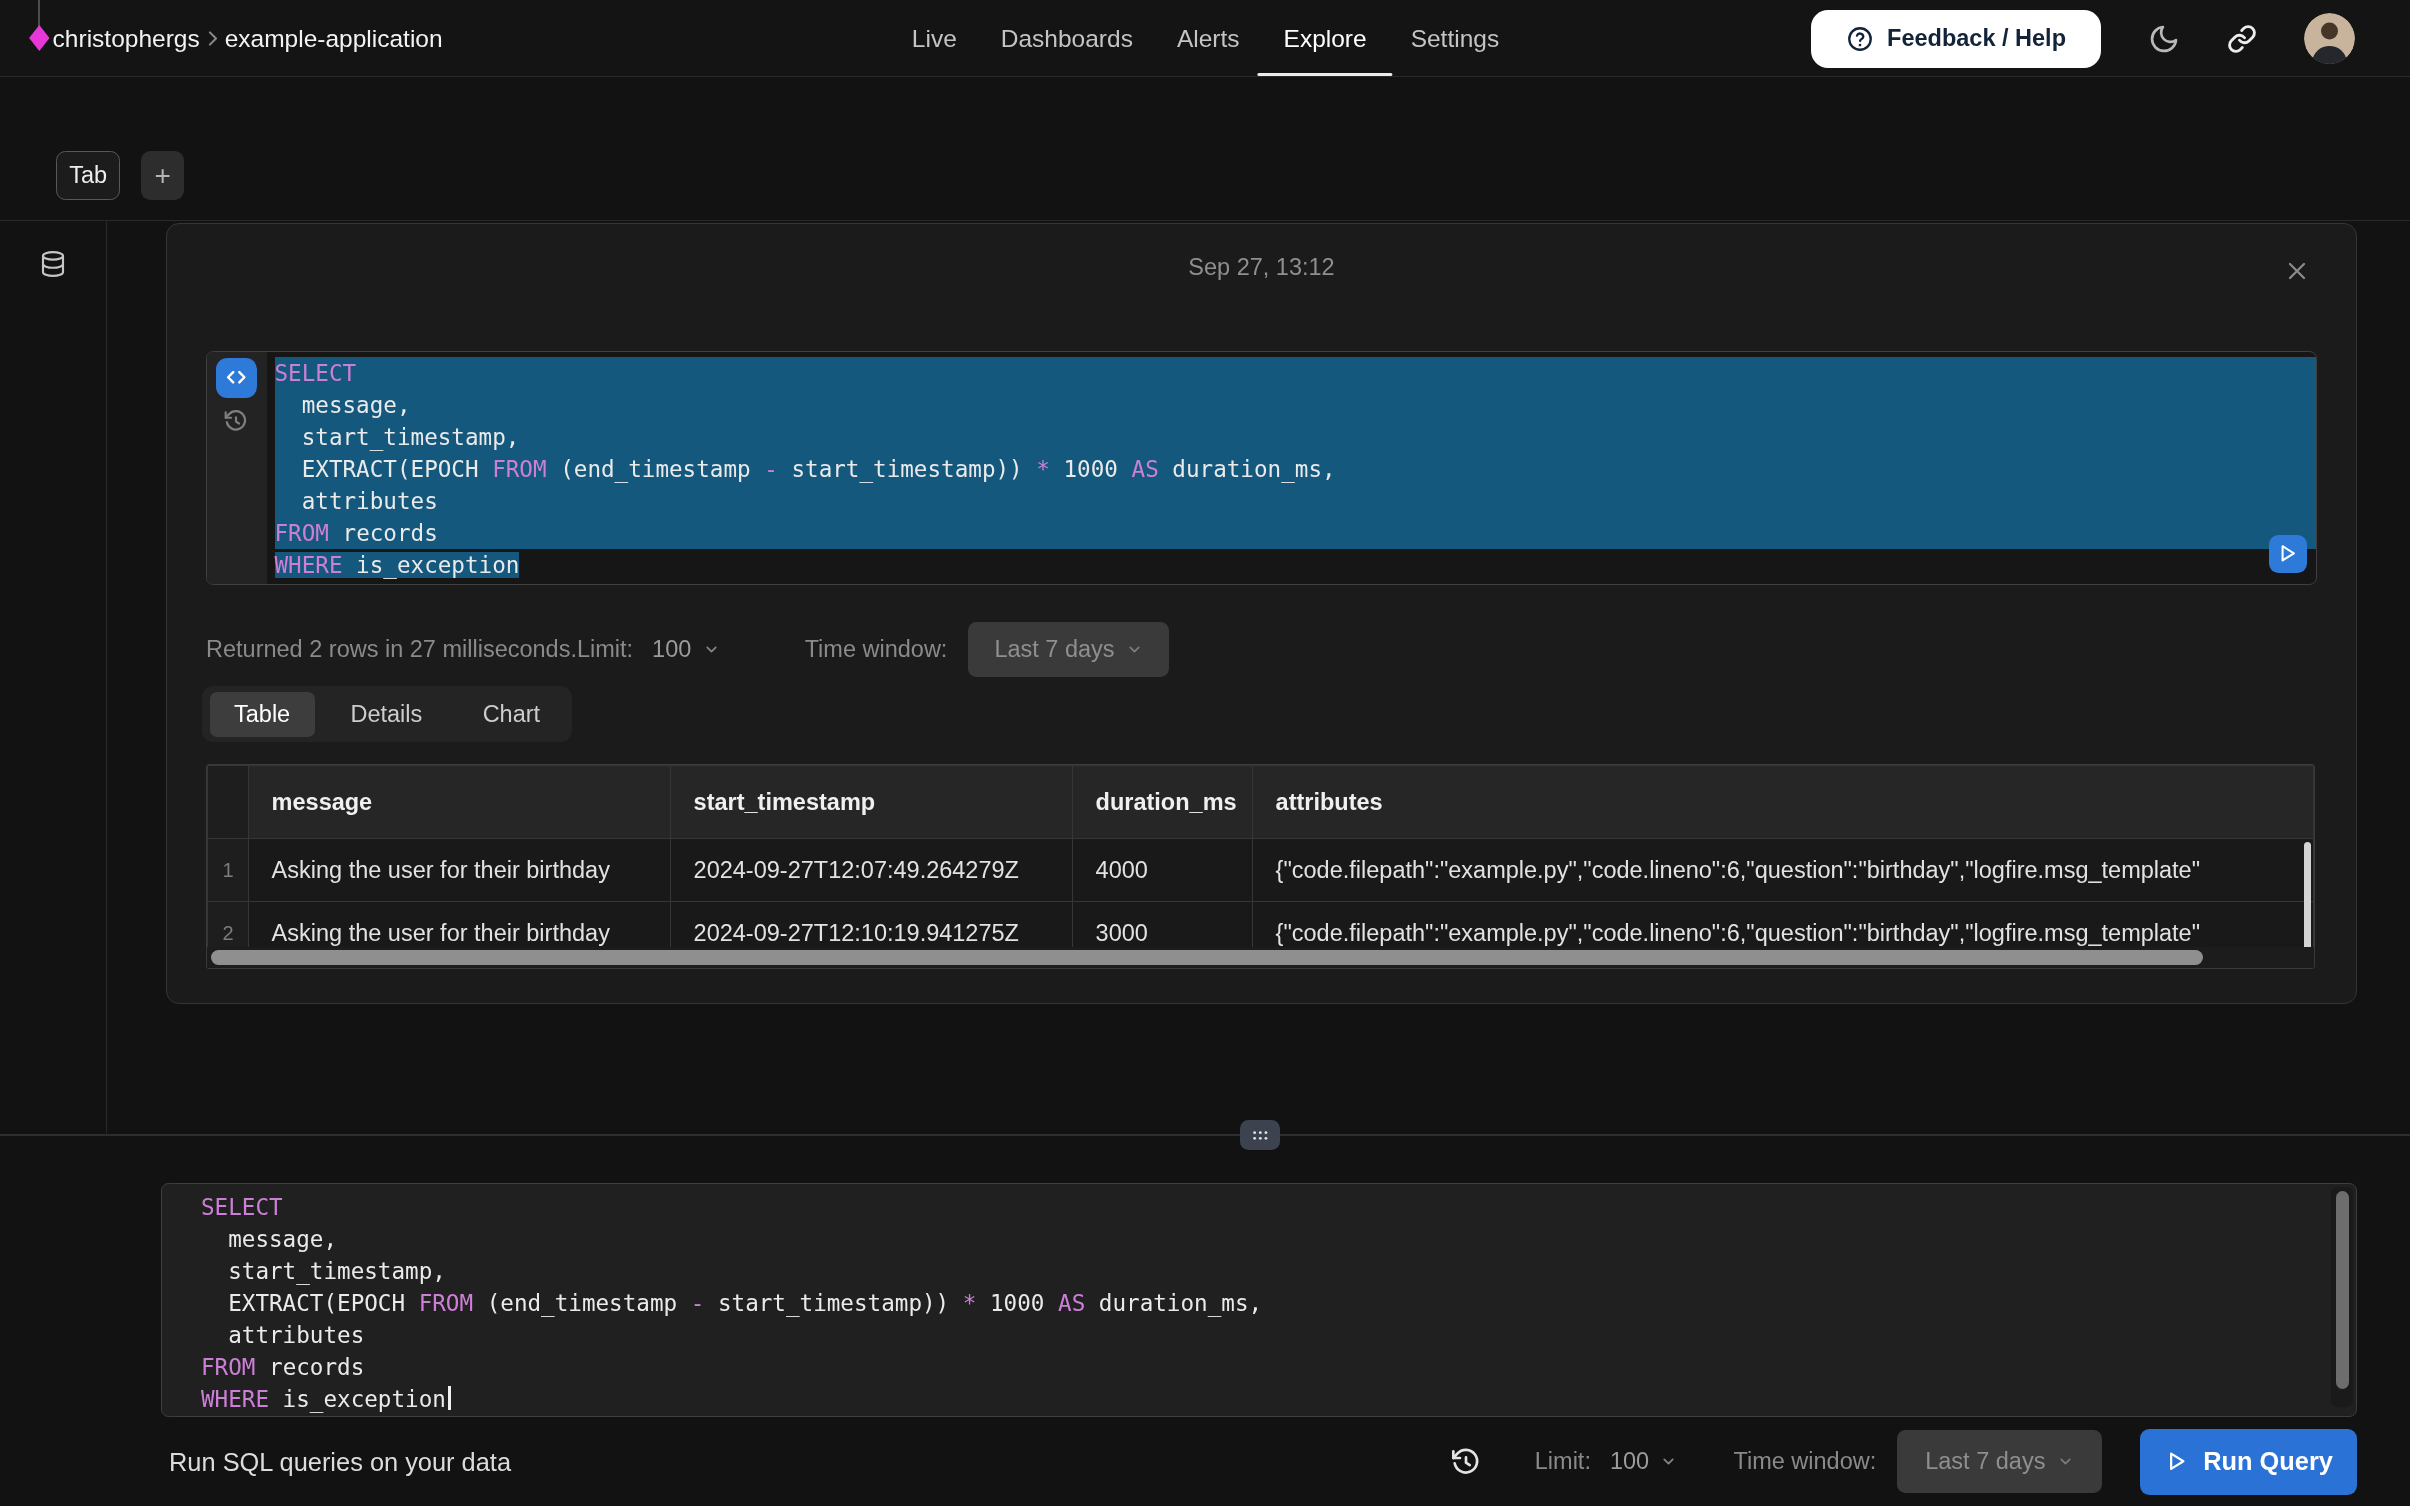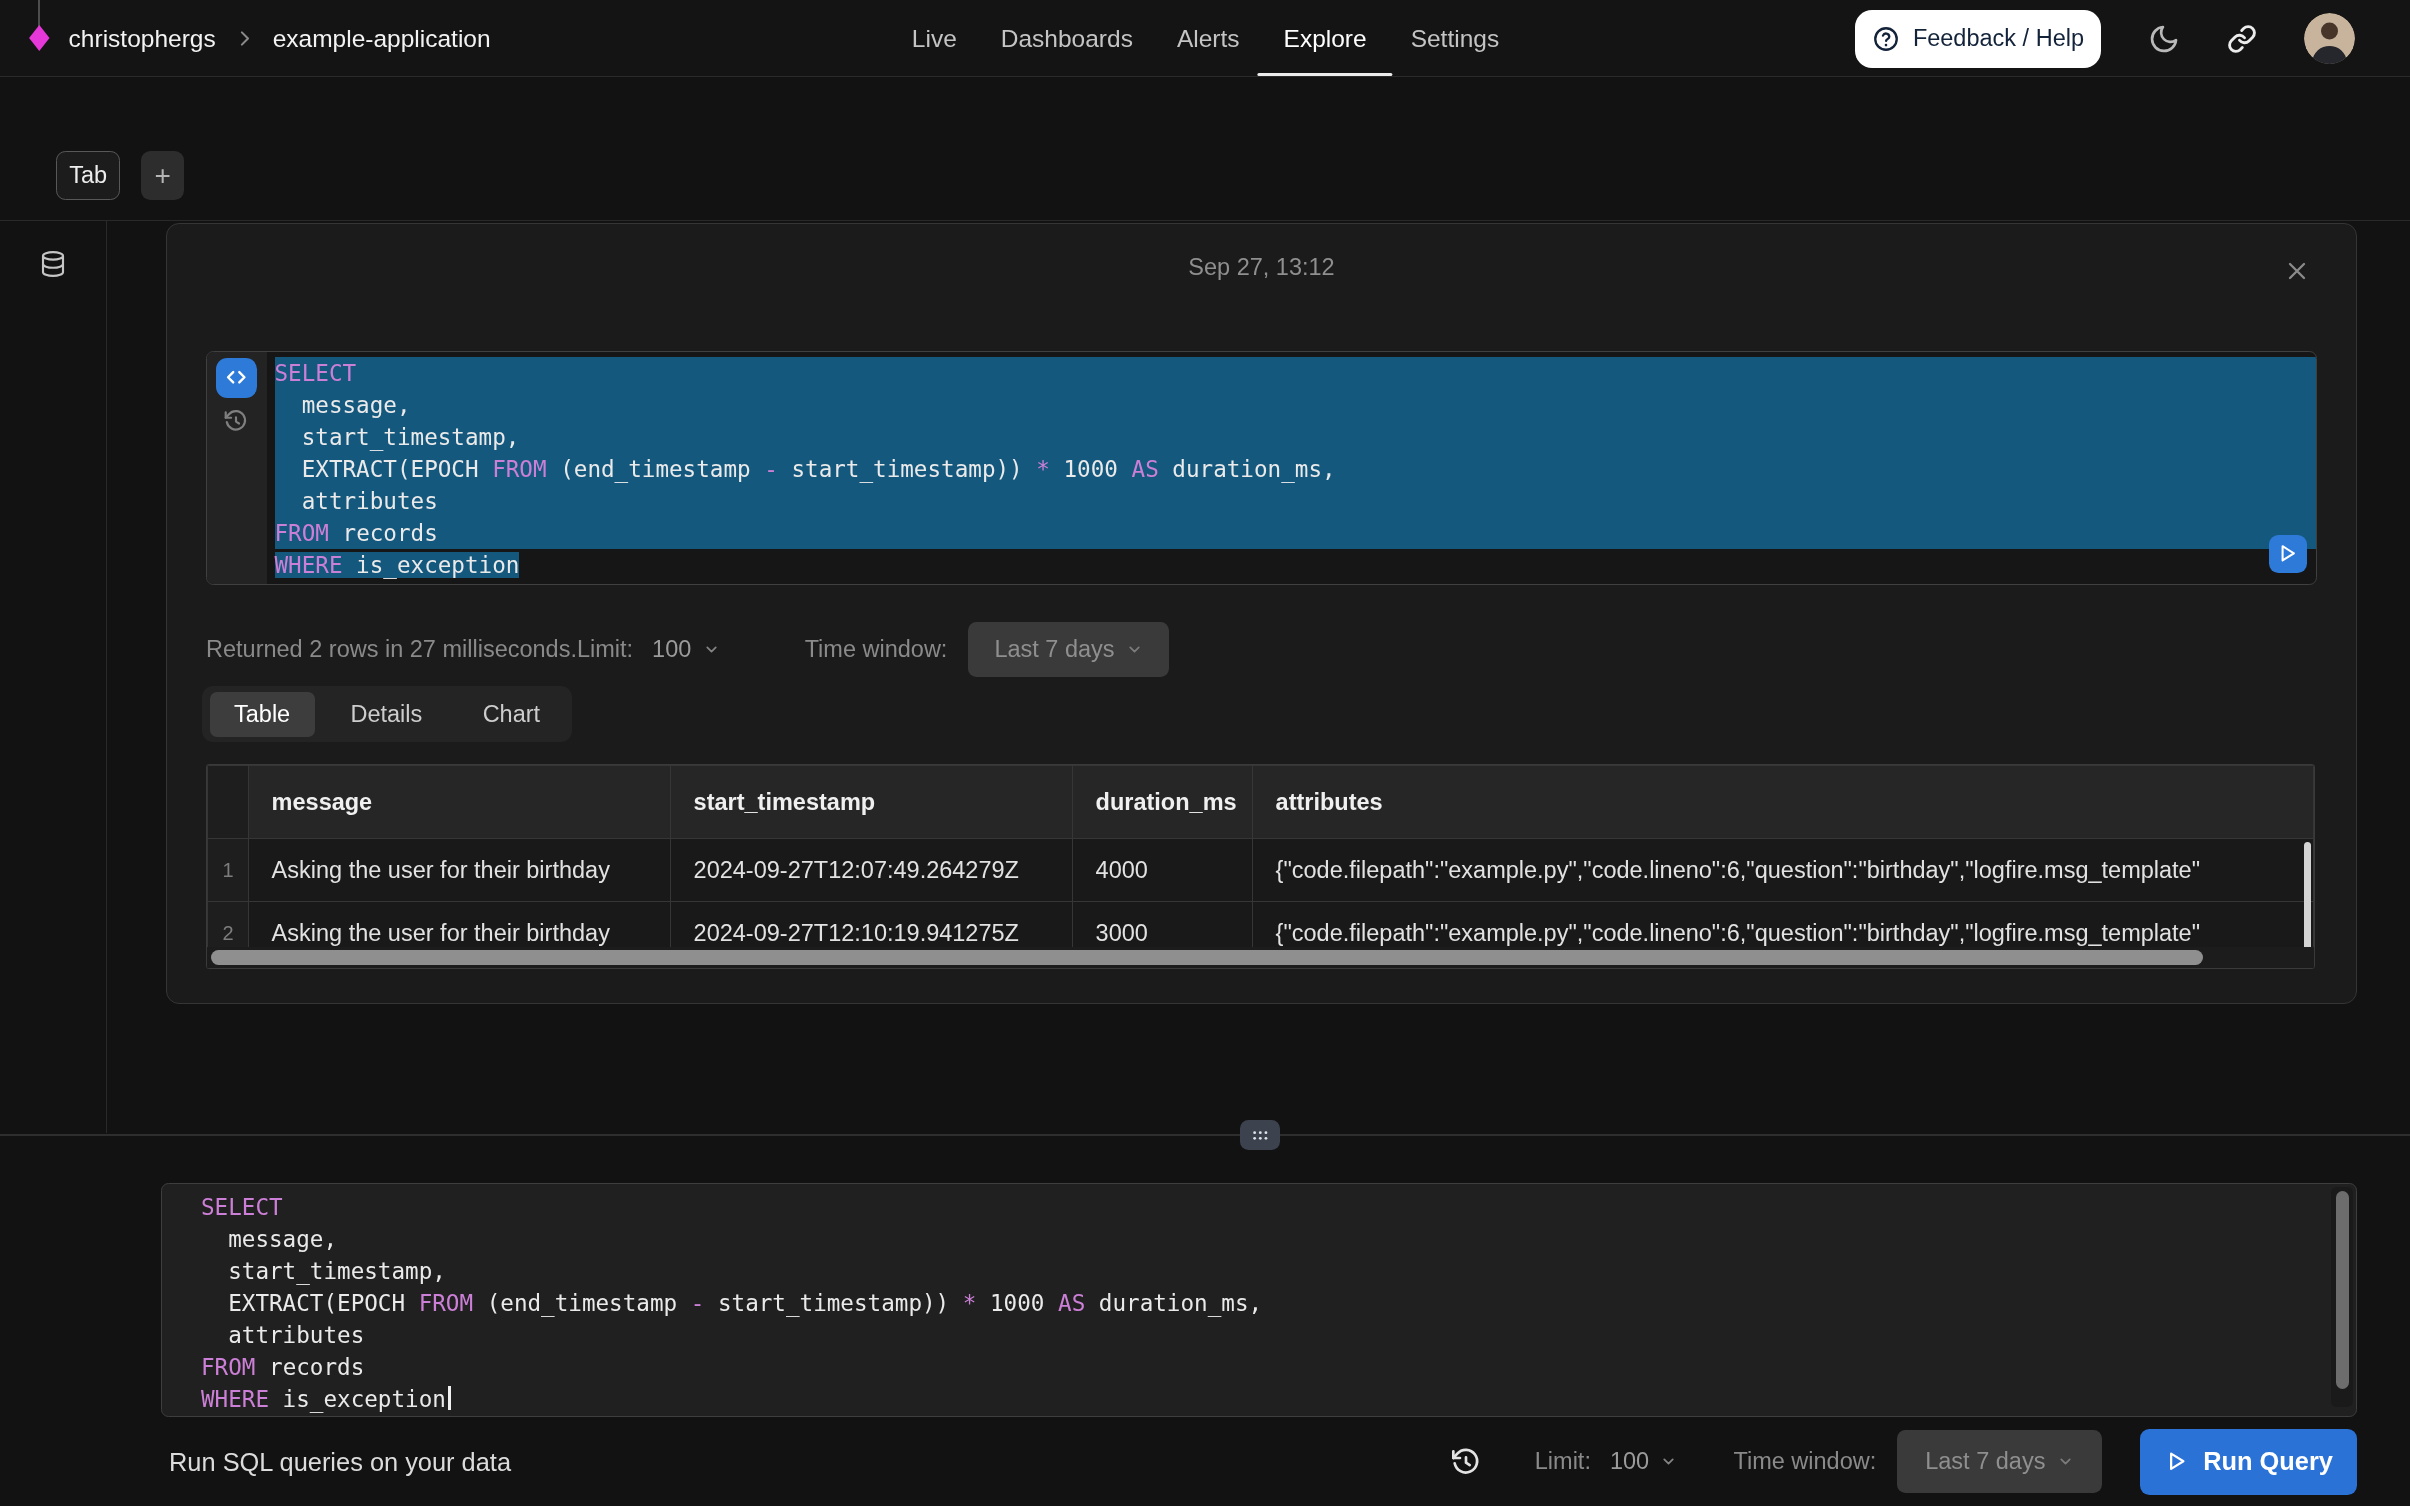--- a/index.html
+++ b/index.html
@@ -3,32 +3,32 @@
 <meta charset="utf-8">
 <style>
   *{margin:0;padding:0;box-sizing:border-box}
   html,body{width:2411px;height:1507px}
   body{position:relative;background:#121212;font-family:"Liberation Sans",sans-serif;color:#e6e6e6;overflow:hidden}
   svg{display:block}
   button{font-family:inherit;cursor:pointer}
 
   
   .nav{position:absolute;top:0;left:0;right:0;height:77px;background:#141414;border-bottom:0.9px solid #2a2a2a}
-  .brand{position:absolute;left:28px;top:0;height:77px;display:flex;align-items:center;gap:18px}
+  .brand{position:absolute;left:28px;top:0;height:77px;display:flex;align-items:center;gap:2px}
   .logo{position:relative;width:22.6px;height:77px}
   .logo .pin{position:absolute;left:10.4px;top:0;width:1.9px;height:27px;background:#4d4d4d}
   .logo svg{position:absolute;left:0;top:24.5px}
   .crumb{font-size:24.5px;color:#f3f3f3;font-weight:500;cursor:pointer}
   .crumb-sep{color:#8a8a8a}
   .nav-items{position:absolute;left:50%;top:0;transform:translateX(-50%);height:77px;display:flex;gap:44px;align-items:center}
   .nav-item{position:relative;height:77px;display:flex;align-items:center;font-size:24.5px;color:#c4c4c4;cursor:pointer}
   .nav-item.active{color:#ffffff}
   .nav-item.active::after{content:"";position:absolute;left:-26px;right:-26px;bottom:0.9px;height:2.8px;background:#ececec;border-radius:1.9px}
   .nav-right{position:absolute;right:56px;top:0;height:77px;display:flex;align-items:center;gap:47px}
-  .feedback{height:58px;padding:0 17px;border:none;border-radius:17px;background:#ffffff;color:#13233a;font-size:23.5px;font-weight:400;display:flex;align-items:center;gap:13px}
+  .feedback{height:58px;padding:0 35px;border:none;border-radius:17px;background:#ffffff;color:#13233a;font-size:23.5px;font-weight:700;display:flex;align-items:center;gap:13px}
   .icon-btn{background:none;border:none;padding:0;display:flex;align-items:center}
   .avatar{width:51px;height:51px;border-radius:50%;overflow:hidden;cursor:pointer}
 
   
   .tabbar{position:absolute;top:151px;left:56px;display:flex;gap:21px;height:49px}
   .tab-chip{min-width:58px;padding:0 12.2px;background:#1c1c1c;border:0.9px solid #585858;border-radius:9.4px;color:#ededed;font-size:23.5px;display:flex;align-items:center;justify-content:center}
   .tab-add{width:43px;background:#2d2d2d;border:none;border-radius:9.4px;color:#b5b5b5;font-size:28px;display:flex;align-items:center;justify-content:center}
 
   .divider-top{position:absolute;top:220px;left:0;right:0;height:0.9px;background:#292929}
   .sidebar{position:absolute;top:221px;left:0;width:107px;height:912px;border-right:0.9px solid #292929;display:flex;justify-content:center}

